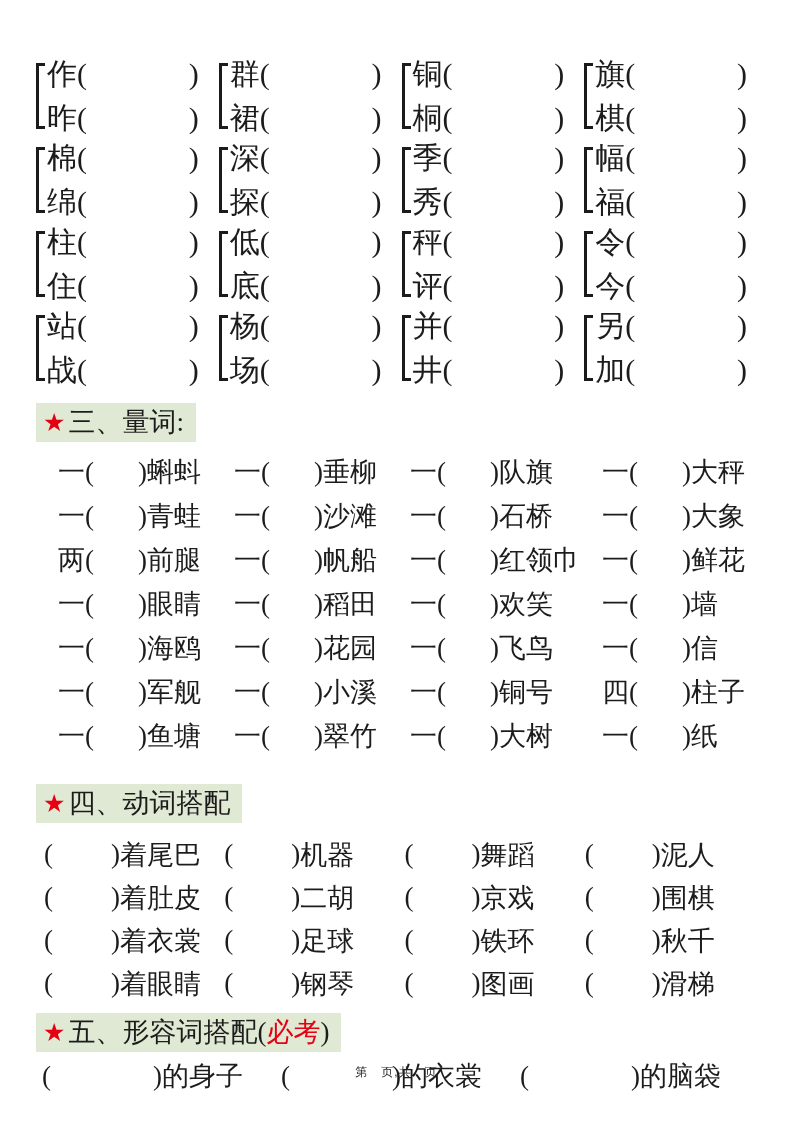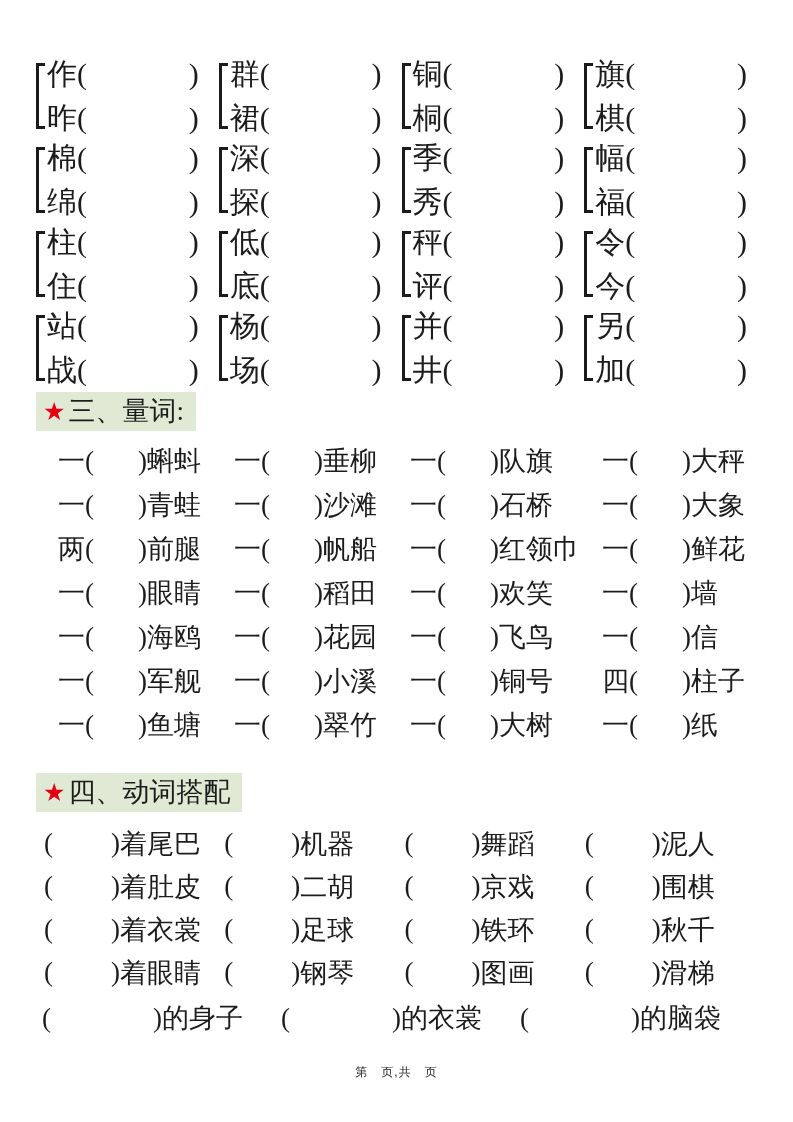--- a/index.html
+++ b/index.html
@@ -42,21 +42,21 @@
   
   .section-header {
     display: inline-block;
     background: #dfe9d3;
     font-size: 27px; line-height: 30px;
     padding: 4px 12px 4px 7px;
     margin-left: 36px;
     font-weight: 500;
     white-space: nowrap;
   }
-  .h3 { margin-top: 2px; }
+  .h3 { margin-top: 13px; }
   .h4 { margin-top: 26px; }
   .h5 { margin-top: 8px; }
   .star { color: #e60012; font-size: 25px; margin-right: 3px; }
   .highlight { color: #e60012; }
   
   .mw-grid {
     display: grid;
     grid-template-columns: 176px 176px 192px auto;
     padding-left: 58px;
     margin-top: 8px;
@@ -653,20 +653,25 @@
         <span>图画</span>
       </div>
     <div class="vb-item">
         <span>(</span>
         <span class="gap-v"></span>
         <span>)</span>
         <span>滑梯</span>
       </div>
   </div>
 
+  <div>
+    <div class="section-header h5">
+      <span class="star">★</span><span>五、形容词搭配</span><span>(</span><span class="highlight">必考</span><span>)</span>
+    </div>
+  </div>
 
   <div class="adj-row">
     <div class="adj-item">
         <span>(</span>
         <span class="gap-a"></span>
         <span>)</span>
         <span>的身子</span>
       </div>
     <div class="adj-item">
         <span>(</span>

